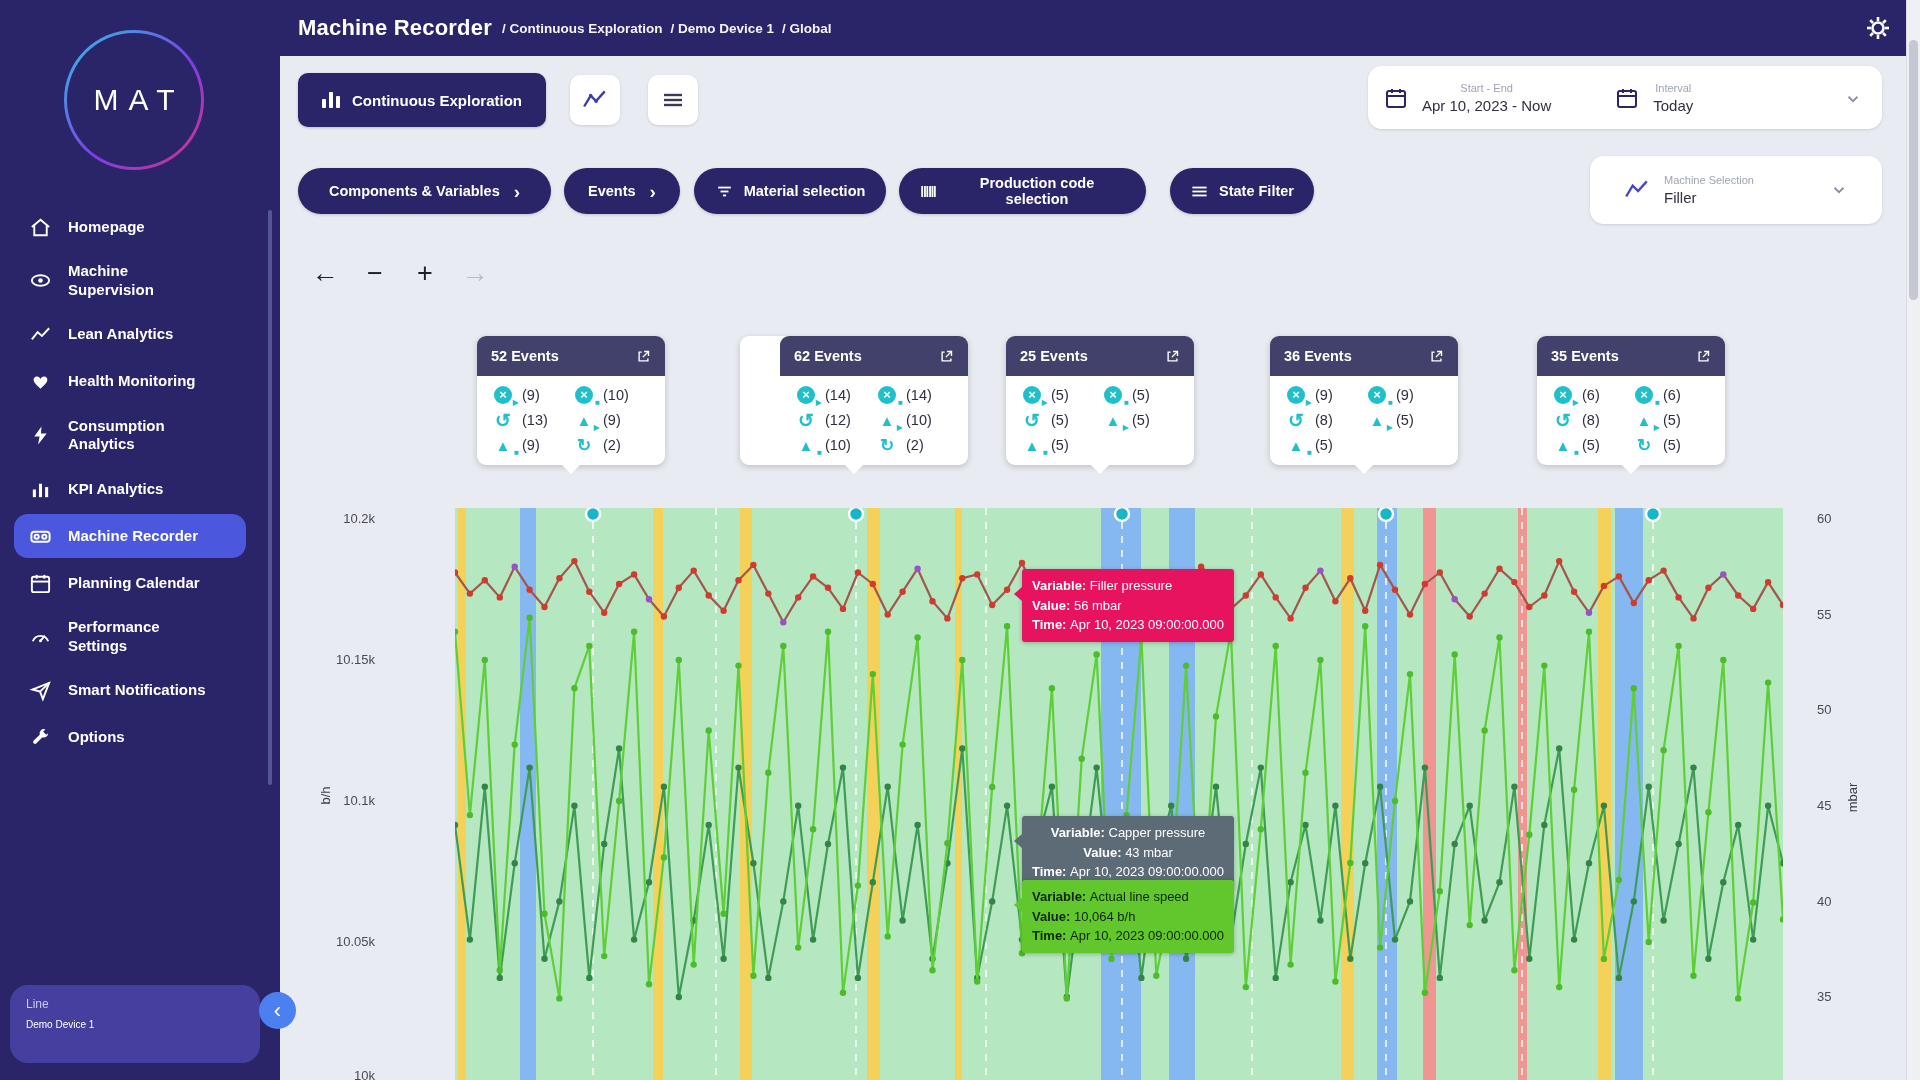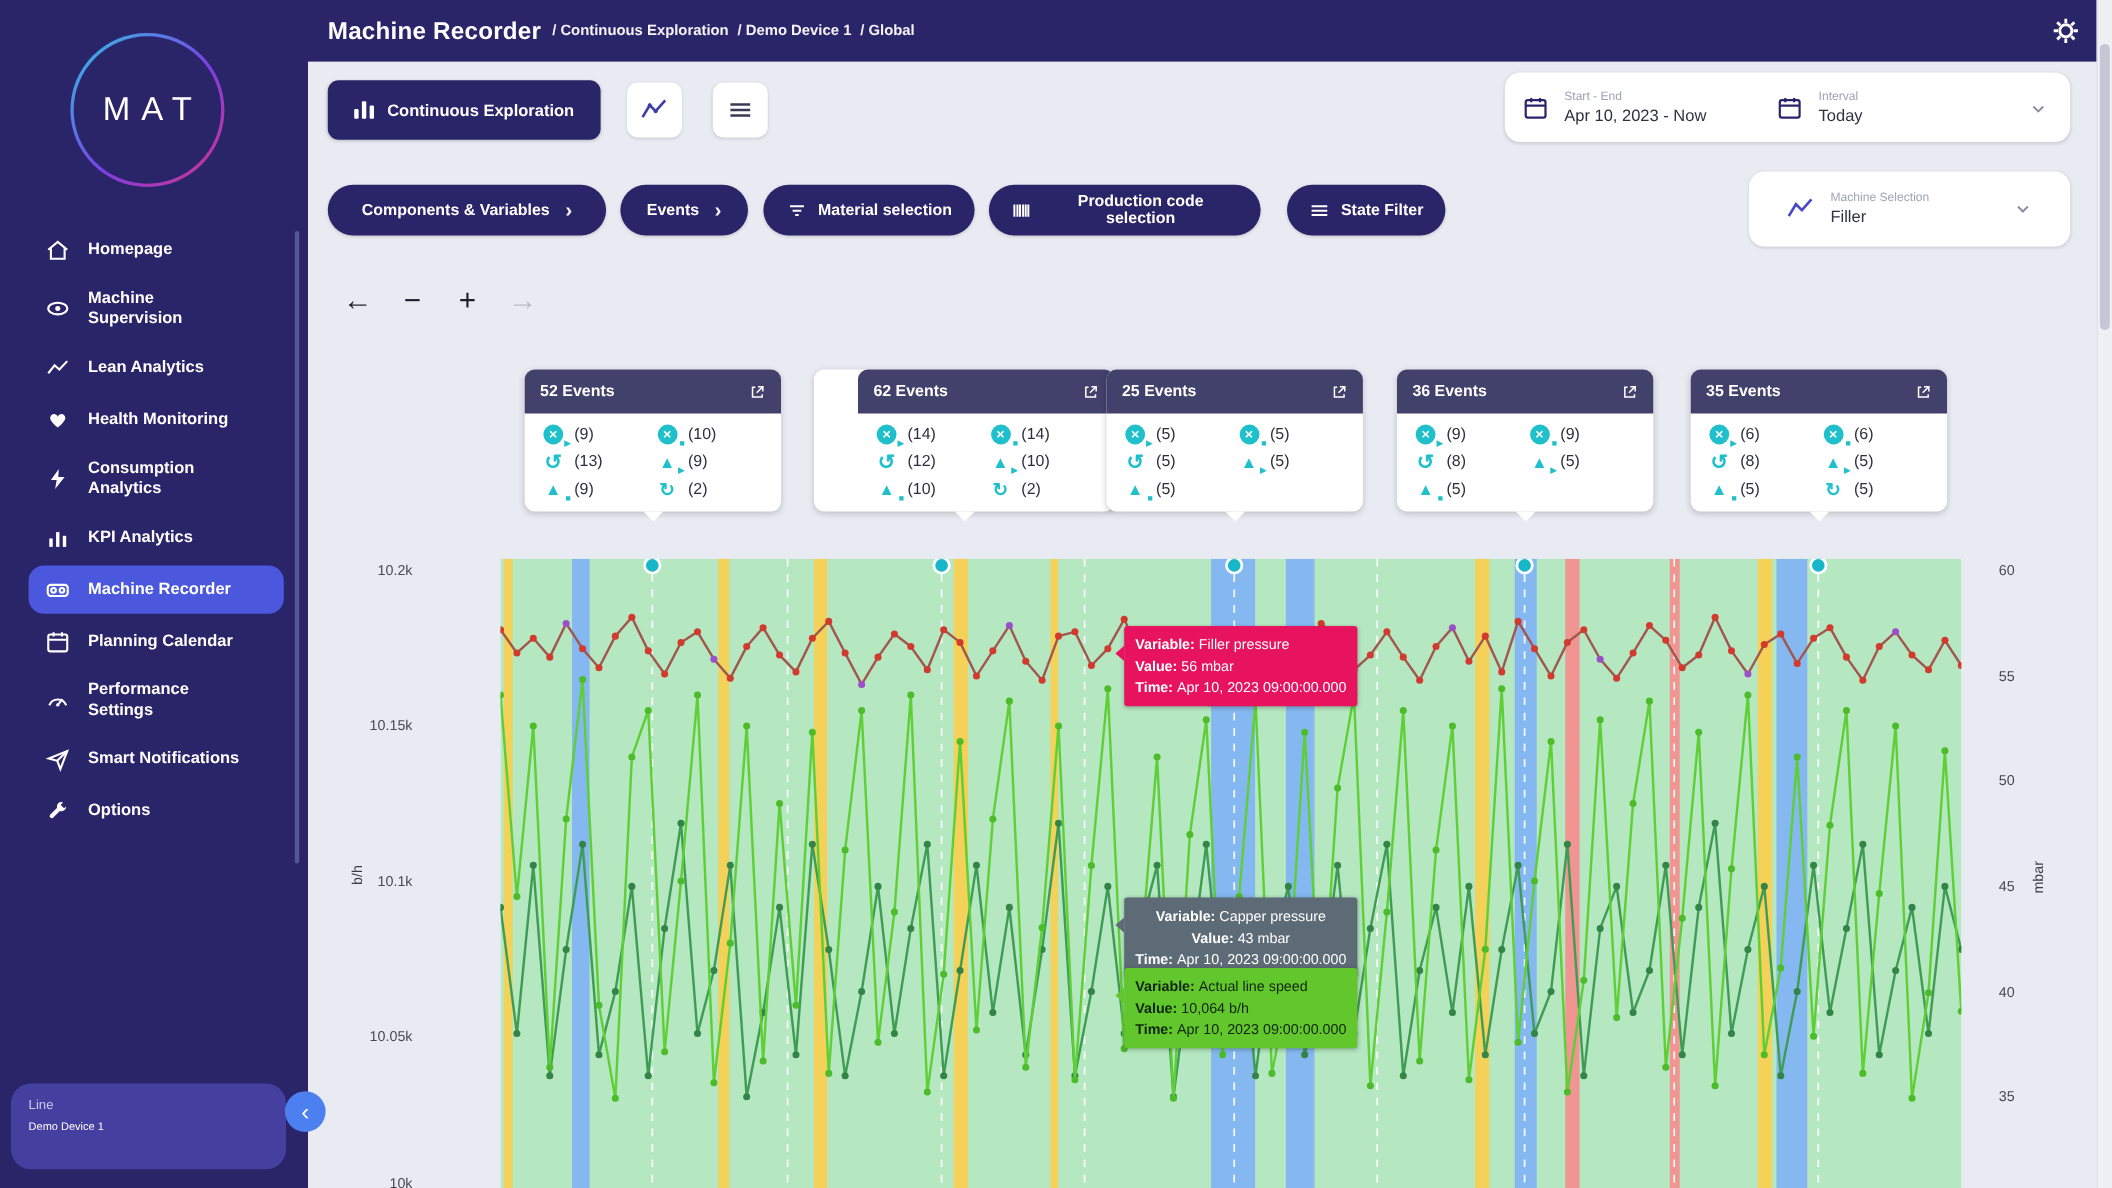--- a/index.html
+++ b/index.html
@@ -13,21 +13,21 @@
   .crumbs{position:absolute;left:298px;top:0;height:56px;display:flex;align-items:center;gap:10px;color:#fff;}
   .crumbs .title{font-size:22px;font-weight:700;letter-spacing:.2px;}
   .crumbs .crumb{font-size:13.5px;font-weight:600;opacity:.95;}
   .gear-btn{position:absolute;right:30px;top:16px;width:24px;height:24px;cursor:pointer;z-index:6;}
   
   .sidebar{position:absolute;left:0;top:0;width:280px;height:1080px;background:#2a2469;z-index:10;}
   .logo-ring{position:absolute;left:64px;top:30px;width:140px;height:140px;border-radius:50%;
     background:linear-gradient(135deg,#2ec5e6 0%,#7b3fe4 55%,#d63384 100%);padding:3px;box-sizing:border-box;}
   .logo-inner{width:100%;height:100%;border-radius:50%;background:#2a2469;display:flex;align-items:center;justify-content:center;}
   .logo-inner span{color:#fff;font-size:30px;font-weight:400;letter-spacing:10px;padding-left:10px;}
-  .nav{position:absolute;left:0;top:202px;width:280px;padding-left:12px;}
+  .nav{position:absolute;left:0;top:202px;width:280px;}
   .nav-item{display:flex;align-items:center;gap:16px;margin:3px 34px 3px 14px;padding:10px 14px;border-radius:14px;cursor:pointer;}
   .nav-item.selected{background:#4b58dd;}
   .nav-icon{width:24px;height:24px;flex:0 0 24px;display:flex;align-items:center;justify-content:center;}
   .nav-label{color:#fff;font-size:15px;font-weight:600;line-height:1.25;max-width:150px;}
   .side-scroll{position:absolute;left:268px;top:210px;width:4px;height:575px;border-radius:2px;background:rgba(120,125,190,.55);}
   .device-card{position:absolute;left:10px;top:985px;width:250px;height:78px;background:#453fa0;border-radius:18px;
     padding:12px 16px;box-sizing:border-box;cursor:pointer;}
   .dc-label{color:#c9cbf2;font-size:12px;}
   .dc-value{color:#fff;font-size:10px;margin-top:8px;}
   .collapse-btn{position:absolute;left:259px;top:992px;width:37px;height:37px;border-radius:50%;border:none;
@@ -35,38 +35,38 @@
   
   .btn-ce{position:absolute;left:298px;top:73px;height:54px;background:#2a2469;border:none;border-radius:10px;
     color:#fff;font-family:inherit;font-size:15px;font-weight:700;display:flex;align-items:center;gap:12px;padding:0 24px;cursor:pointer;
     box-shadow:0 1px 3px rgba(0,0,0,.2);}
   .ce-bars{display:flex;align-items:flex-end;gap:3px;height:16px;}
   .ce-bars i{display:block;width:4px;background:#fff;border-radius:1px;}
   .icon-btn{position:absolute;top:75px;width:50px;height:50px;background:#fff;border:none;border-radius:10px;cursor:pointer;
     display:flex;align-items:center;justify-content:center;box-shadow:0 1px 3px rgba(0,0,0,.12);}
   .date-card{position:absolute;left:1368px;top:66px;width:514px;height:63px;background:#fff;border-radius:14px;
     box-shadow:0 1px 3px rgba(0,0,0,.12);display:flex;align-items:center;cursor:pointer;}
-  .dc-group{display:flex;align-items:center;gap:14px;}
+  .dc-group{display:flex;align-items:center;gap:14px;text-align:center;}
   .dc-group .lab{font-size:11px;color:#9ea3b5;}
   .dc-group .val{font-size:15px;color:#2f3040;margin-top:3px;font-weight:500;}
   
   .pill{height:46px;background:#2a2469;border:none;border-radius:23px;color:#fff;font-family:inherit;
     font-size:14.5px;font-weight:600;display:flex;align-items:center;gap:10px;padding:0 20px;cursor:pointer;position:absolute;top:168px;
     box-shadow:0 1px 3px rgba(0,0,0,.18);}
   .pill .chev{font-size:19px;line-height:1;margin-left:4px;opacity:.95;}
   .machine-card{position:absolute;left:1590px;top:156px;width:292px;height:68px;background:#fff;border-radius:14px;
     box-shadow:0 1px 3px rgba(0,0,0,.12);display:flex;align-items:center;gap:14px;padding:0 34px;box-sizing:border-box;cursor:pointer;}
   .machine-card .lab{font-size:11px;color:#9ea3b5;}
   .machine-card .val{font-size:15px;color:#2f3040;margin-top:3px;}
   
   .pan{position:absolute;top:252px;height:42px;display:flex;align-items:center;}
   .pan span{font-size:27px;color:#1d1d2c;cursor:pointer;width:50px;text-align:center;}
   .pan span.dim{color:#b9bcc8;}
   
-  .ecard{position:absolute;width:233px;border-radius:9px;box-shadow:0 2px 6px rgba(0,0,0,.18);background:#fff;}
+  .ecard{position:absolute;width:188px;border-radius:9px;box-shadow:0 2px 6px rgba(0,0,0,.18);background:#fff;}
   .ecard-head{height:40px;background:#42416b;border-radius:9px 9px 0 0;display:flex;align-items:center;
     justify-content:space-between;padding:0 14px;color:#fff;font-size:14.5px;font-weight:700;}
   .ecard-body{padding:9px 16px 10px 16px;display:grid;grid-template-columns:1fr 1fr;row-gap:5px;column-gap:6px;}
   .eitem{display:flex;align-items:center;gap:9px;}
   .eitem .count{font-size:14.5px;color:#2e2e3e;}
   .ico-wrap{position:relative;width:20px;height:20px;display:flex;align-items:center;justify-content:center;}
   .icx{width:18px;height:18px;border-radius:50%;background:#1fc0cb;color:#fff;font-size:13px;font-weight:700;
     line-height:18px;text-align:center;}
   .irot{color:#1fc0cb;font-size:19px;font-weight:700;line-height:1;}
   .itri{color:#1fc0cb;font-size:15px;line-height:1;}

